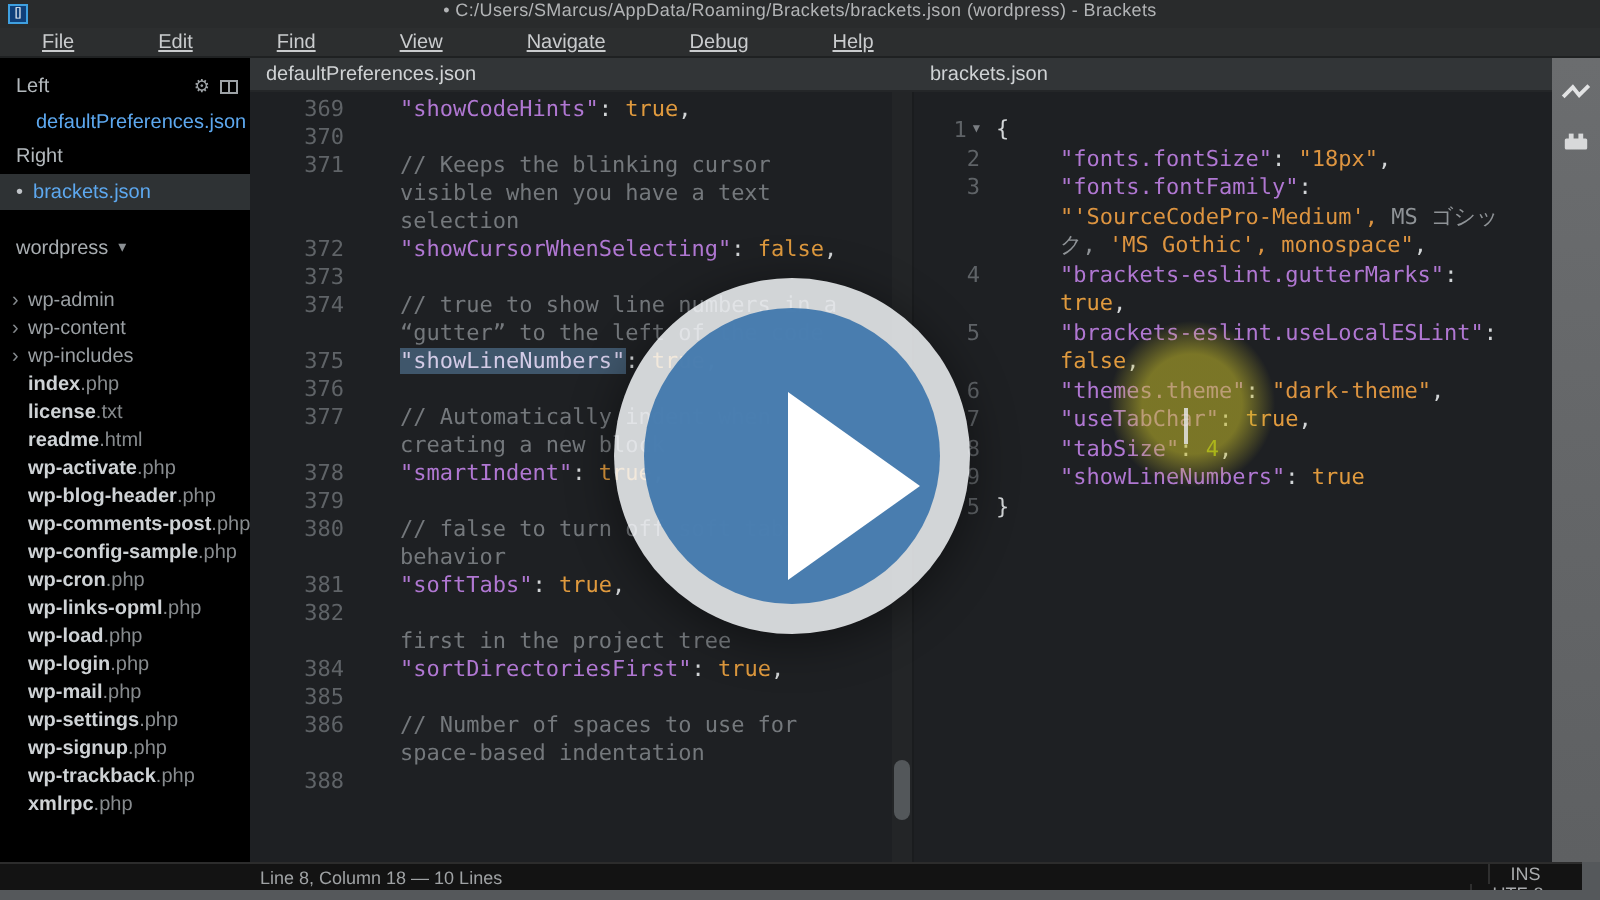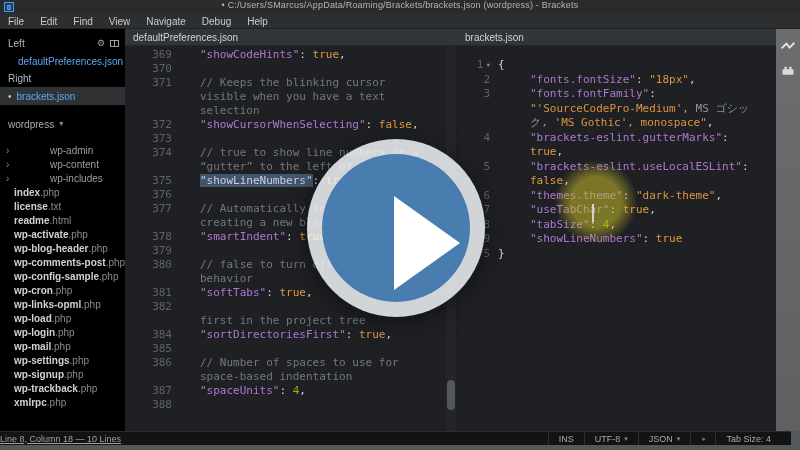--- a/index.html
+++ b/index.html
@@ -7,40 +7,40 @@
     background:#1e2023;font-family:"Liberation Sans","DejaVu Sans",sans-serif;
     -webkit-font-smoothing:antialiased;}
   
   #titlebar{position:absolute;left:0;top:0;width:800px;height:14px;background:#292b2c;
     display:flex;align-items:flex-start;}
   #app-icon{position:absolute;left:4px;top:2px;width:10px;height:10px;border:1px solid #3fa0e0;
     background:#10407a;color:#fff;font-size:6px;line-height:9px;text-align:center;box-sizing:border-box;}
   #window-title{flex:1;text-align:center;font-size:9px;color:#b2b4b6;letter-spacing:.2px;}
   #menubar{position:absolute;left:0;top:14px;width:800px;height:15px;background:#2c2e2f;
     border-bottom:1px solid #1f2122;display:flex;align-items:center;box-sizing:border-box;}
-  .menu-item{padding:0 8px;font-size:10px;color:#caccce;}
+  .menu-item{padding:0 21px;font-size:10px;color:#caccce;text-decoration:underline;}
   
   #sidebar{position:absolute;left:0;top:29px;width:125px;height:402px;background:#000000;overflow:hidden;}
   #working-sets{padding-top:6px;}
   .ws-header{height:17px;display:flex;align-items:center;padding:0 6px 0 8px;}
   .ws-label{font-size:10px;color:#b3b9bd;flex:1;}
   .ws-icons{display:flex;align-items:center;gap:5px;}
   .gear{font-size:9px;color:#9da2a6;line-height:9px;}
   .split{width:9px;height:7px;border:1px solid #9da2a6;position:relative;box-sizing:border-box;}
   .split::after{content:"";position:absolute;left:3px;top:0;width:1px;height:5px;background:#9da2a6;}
   .ws-file{height:18px;display:flex;align-items:center;padding-left:18px;font-size:10px;color:#5da8ef;}
   .ws-file.active{background:#2e3234;padding-left:8px;}
   .dirty{color:#c0c4c8;margin-right:5px;font-size:10px;}
   #project-header{margin-top:14px;height:18px;display:flex;align-items:flex-start;padding-left:8px;}
   #project-name{font-size:10px;color:#a9aeb2;}
   #project-caret{font-size:8px;color:#8a8f93;margin-left:5px;}
   #file-tree{margin-top:6px;}
   .tree-item{height:14px;display:flex;align-items:center;padding-left:14px;font-size:10px;position:relative;white-space:nowrap;}
   .tree-item .tw{position:absolute;left:6px;color:#84898d;font-size:10px;}
-  .fold-name{color:#9a9fa3;margin-left:36px;}
+  .fold-name{color:#9a9fa3;}
   .base{color:#ced2d5;font-weight:bold;}
   .ext{color:#878b8e;}
   
   .pane-header{position:absolute;top:29px;height:17px;background:#323537;border-bottom:1px solid #242628;
     box-sizing:border-box;display:flex;align-items:center;padding-left:8px;font-size:10px;color:#d0d3d5;}
   #pane-header-left{left:125px;width:332px;}
   #pane-header-right{left:457px;width:319px;}
   .codebody{position:absolute;top:46px;height:385px;background:#1e2023;overflow:hidden;
     font-family:"DejaVu Sans Mono",monospace;font-size:11px;}
   #code-left{left:125px;width:321px;padding-top:2px;box-sizing:border-box;}
@@ -67,22 +67,22 @@
   #scroll-track-left{position:absolute;left:446px;top:46px;width:11px;height:385px;background:#232527;
     border-right:1px solid #1a1c1e;box-sizing:border-box;}
   #scroll-thumb-left{position:absolute;left:1px;top:334px;width:8px;height:30px;background:#53575a;border-radius:4px;}
   
   #toolbar{position:absolute;left:776px;top:29px;width:24px;height:402px;
     background:linear-gradient(180deg,#6b6d6f,#5e6062);display:flex;flex-direction:column;align-items:center;}
   .tool-icon{margin-top:10px;width:16px;height:14px;}
   
   #statusbar{position:absolute;left:0;top:431px;width:800px;height:14px;background:#131313;
     border-top:1px solid #2c2c2c;box-sizing:border-box;display:flex;align-items:center;}
-  #status-cursor{font-size:9px;color:#9fa2a4;flex:1;white-space:nowrap;text-decoration:underline;}
-  #status-right{display:flex;align-items:center;height:100%;margin-right:19px;}
+  #status-cursor{padding-left:130px;font-size:9px;color:#9fa2a4;flex:1;white-space:nowrap;}
+  #status-right{display:flex;align-items:center;height:100%;margin-right:5px;flex-direction:column;}
   .status-seg{display:flex;align-items:center;height:100%;padding:0 10px;border-left:1px solid #2f2f2f;
     font-size:9px;color:#a8aaac;white-space:nowrap;}
   .status-caret{font-size:7px;color:#84878a;margin-left:4px;}
   .status-dot{font-size:7px;color:#6f7274;}
   #status-corner{position:absolute;left:791px;top:431px;width:9px;height:14px;background:#55585b;}
   #bottom-frame{position:absolute;left:0;top:445px;width:800px;height:5px;background:#55585b;}
   
   #click-halo{position:absolute;left:554px;top:160px;width:84px;height:84px;border-radius:50%;z-index:5;
     background:radial-gradient(circle, rgba(198,188,42,.55) 0 42%, rgba(198,188,42,0) 70%);}
   #caret{position:absolute;left:592px;top:204px;width:2px;height:18px;background:#e4e4e4;opacity:.85;z-index:6;}
@@ -242,21 +242,20 @@
       <div class="crow"><span class="gut">379</span><span class="code ind-1"></span></div>
       <div class="crow"><span class="gut">380</span><span class="code ind-1"><span class="seg-com">// false to turn off soft tabs</span></span></div>
       <div class="crow"><span class="gut"></span><span class="code ind-1"><span class="seg-com">behavior</span></span></div>
       <div class="crow"><span class="gut">381</span><span class="code ind-1"><span class="seg-key">"softTabs"</span><span class="seg-punc">: </span><span class="seg-bool">true</span><span class="seg-punc">,</span></span></div>
       <div class="crow"><span class="gut">382</span><span class="code ind-1"></span></div>
       <div class="crow"><span class="gut"></span><span class="code ind-1"><span class="seg-com">first in the project tree</span></span></div>
       <div class="crow"><span class="gut">384</span><span class="code ind-1"><span class="seg-key">"sortDirectoriesFirst"</span><span class="seg-punc">: </span><span class="seg-bool">true</span><span class="seg-punc">,</span></span></div>
       <div class="crow"><span class="gut">385</span><span class="code ind-1"></span></div>
       <div class="crow"><span class="gut">386</span><span class="code ind-1"><span class="seg-com">// Number of spaces to use for</span></span></div>
       <div class="crow"><span class="gut"></span><span class="code ind-1"><span class="seg-com">space-based indentation</span></span></div>
-      <div class="crow"><span class="gut">387</span><span class="code ind-1"><span class="seg-key">"spaceUnits"</span><span class="seg-punc">: </span><span class="seg-num">4</span><span class="seg-punc">,</span></span></div>
       <div class="crow"><span class="gut">388</span><span class="code ind-1"></span></div>
     </div>
   <div id="code-right" class="codebody">
       <div class="crow"><span class="gut">1<span class="fold">▼</span></span><span class="code ind-0"><span class="seg-punc">{</span></span></div>
       <div class="crow"><span class="gut">2</span><span class="code ind-1"><span class="seg-key">"fonts.fontSize"</span><span class="seg-punc">: </span><span class="seg-str">"18px"</span><span class="seg-punc">,</span></span></div>
       <div class="crow"><span class="gut">3</span><span class="code ind-1"><span class="seg-key">"fonts.fontFamily"</span><span class="seg-punc">:</span></span></div>
       <div class="crow"><span class="gut"></span><span class="code ind-1"><span class="seg-str">"'SourceCodePro-Medium', </span><span class="seg-jp">MS ゴシッ</span></span></div>
       <div class="crow"><span class="gut"></span><span class="code ind-1"><span class="seg-jp">ク, </span><span class="seg-str">'MS Gothic', monospace"</span><span class="seg-punc">,</span></span></div>
       <div class="crow"><span class="gut">4</span><span class="code ind-1"><span class="seg-key">"brackets-eslint.gutterMarks"</span><span class="seg-punc">:</span></span></div>
       <div class="crow"><span class="gut"></span><span class="code ind-1"><span class="seg-bool">true</span><span class="seg-punc">,</span></span></div>

